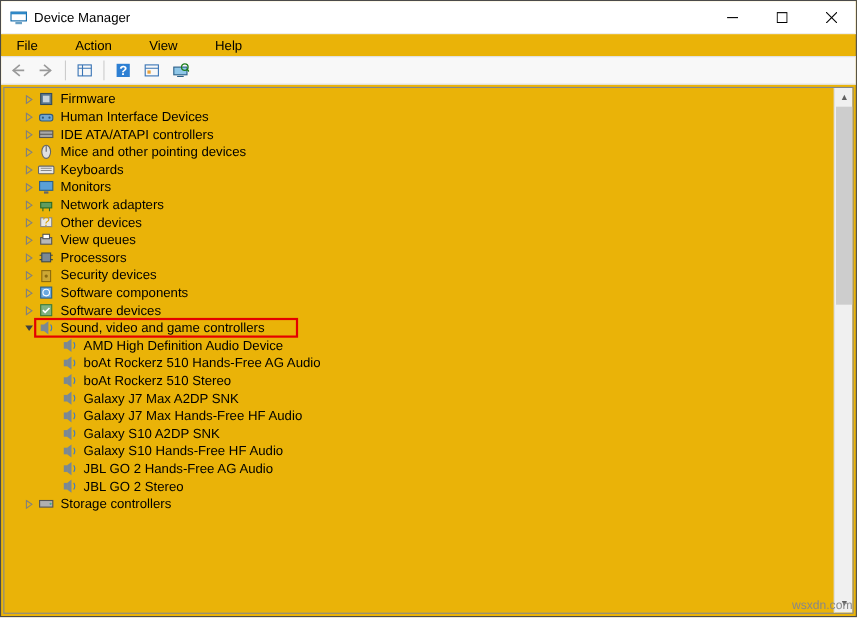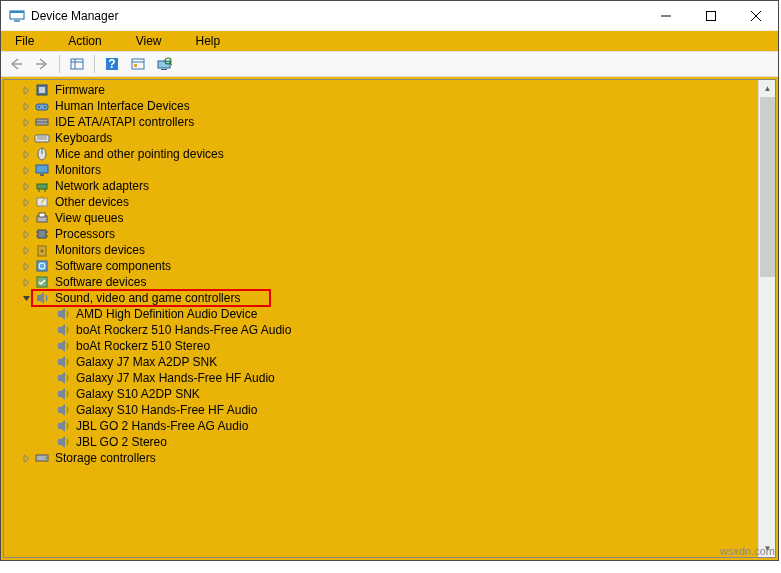--- a/index.html
+++ b/index.html
@@ -163,48 +163,48 @@
         </div>
         <div class="row">
           <span class="indent" style="width:18px"></span>
           <span class="expander">
             <svg width="9" height="9">
               <path d="M2 1 L7 4.5 L2 8 Z" fill="none" stroke="#808080"></path>
             </svg>
           </span>
           <span>
             <svg class="devicon" viewBox="0 0 16 16">
+              <use href="#i-mouse"></use>
+            </svg>
+          </span>
+          <span class="label">Mice and other pointing devices</span>
+        </div>
+        <div class="row">
+          <span class="indent" style="width:18px"></span>
+          <span class="expander">
+            <svg width="9" height="9">
+              <path d="M2 1 L7 4.5 L2 8 Z" fill="none" stroke="#808080"></path>
+            </svg>
+          </span>
+          <span>
+            <svg class="devicon" viewBox="0 0 16 16">
               <use href="#i-keyboard"></use>
             </svg>
           </span>
           <span class="label">Keyboards</span>
         </div>
         <div class="row">
           <span class="indent" style="width:18px"></span>
           <span class="expander">
             <svg width="9" height="9">
               <path d="M2 1 L7 4.5 L2 8 Z" fill="none" stroke="#808080"></path>
             </svg>
           </span>
           <span>
             <svg class="devicon" viewBox="0 0 16 16">
-              <use href="#i-mouse"></use>
-            </svg>
-          </span>
-          <span class="label">Mice and other pointing devices</span>
-        </div>
-        <div class="row">
-          <span class="indent" style="width:18px"></span>
-          <span class="expander">
-            <svg width="9" height="9">
-              <path d="M2 1 L7 4.5 L2 8 Z" fill="none" stroke="#808080"></path>
-            </svg>
-          </span>
-          <span>
-            <svg class="devicon" viewBox="0 0 16 16">
               <use href="#i-monitor"></use>
             </svg>
           </span>
           <span class="label">Monitors</span>
         </div>
         <div class="row">
           <span class="indent" style="width:18px"></span>
           <span class="expander">
             <svg width="9" height="9">
               <path d="M2 1 L7 4.5 L2 8 Z" fill="none" stroke="#808080"></path>
@@ -264,21 +264,21 @@
           <span class="expander">
             <svg width="9" height="9">
               <path d="M2 1 L7 4.5 L2 8 Z" fill="none" stroke="#808080"></path>
             </svg>
           </span>
           <span>
             <svg class="devicon" viewBox="0 0 16 16">
               <use href="#i-security"></use>
             </svg>
           </span>
-          <span class="label">Monitors devices</span>
+          <span class="label">Security devices</span>
         </div>
         <div class="row">
           <span class="indent" style="width:18px"></span>
           <span class="expander">
             <svg width="9" height="9">
               <path d="M2 1 L7 4.5 L2 8 Z" fill="none" stroke="#808080"></path>
             </svg>
           </span>
           <span>
             <svg class="devicon" viewBox="0 0 16 16">

